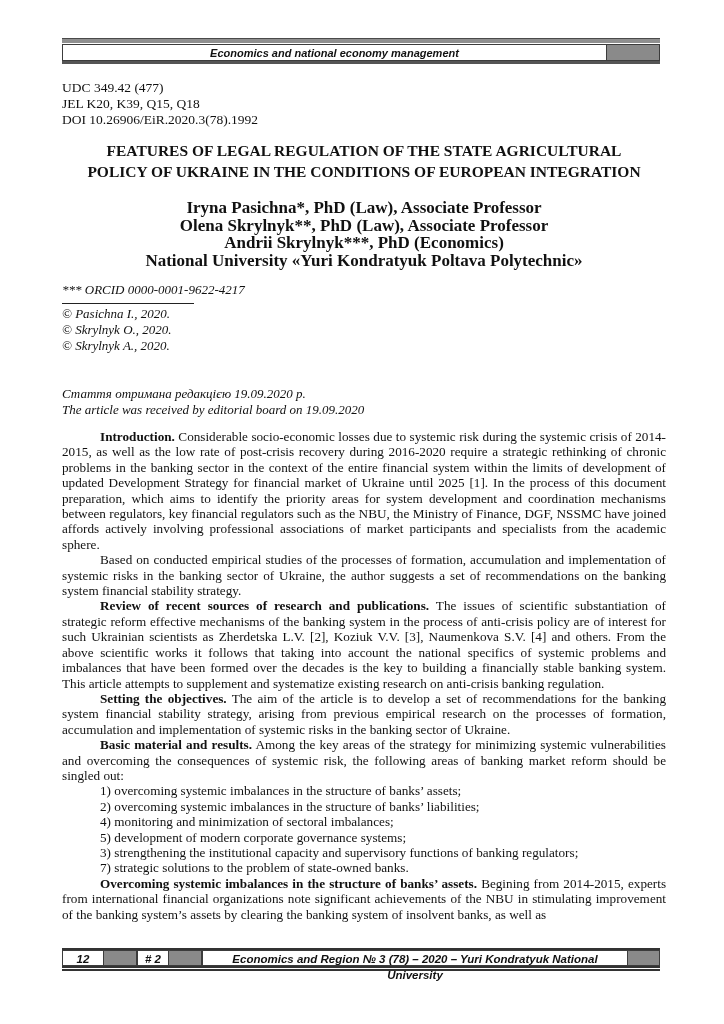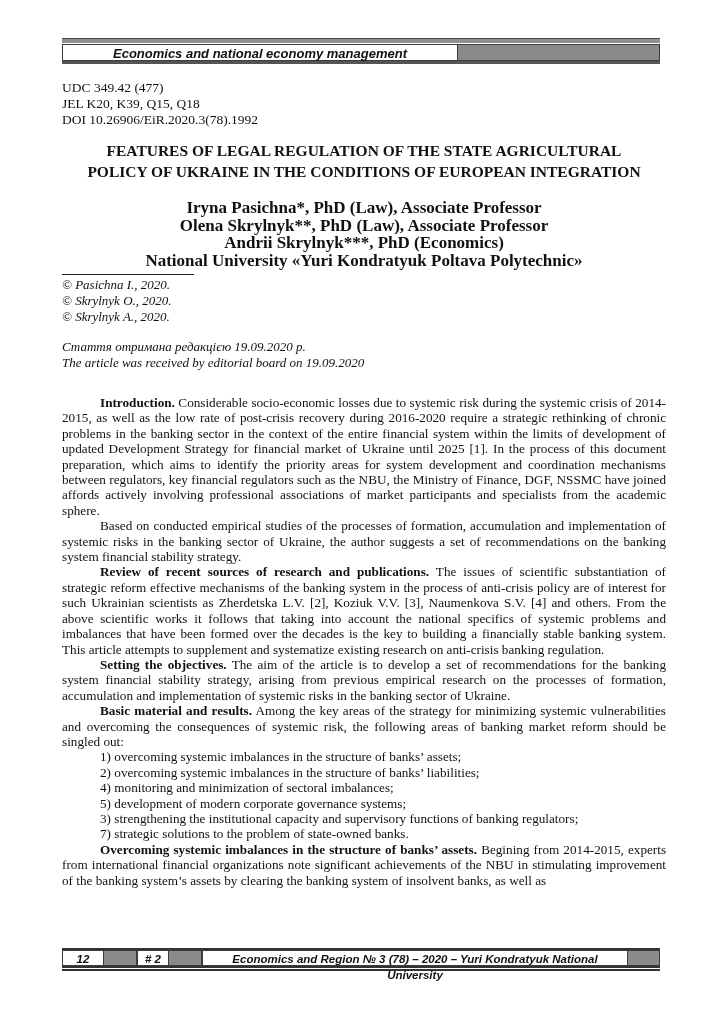--- a/index.html
+++ b/index.html
@@ -22,27 +22,27 @@
     background: #8f8f8f;
     border-top: 1px solid #4a4a4a;
     border-bottom: 1px solid #ffffff;
   }
   .header-row {
     display: flex;
     height: 20px;
     border-bottom: 3px solid #555555;
   }
   .header-cell-white {
-    width: 396px;
+    width: 545px;
     border: 1px solid #3c3c3c;
     background: #ffffff;
     font-family: "Liberation Sans", sans-serif;
     font-weight: bold;
     font-style: italic;
-    font-size: 13px;
+    font-size: 11px;
     line-height: 17px;
     text-align: center;
   }
   .header-cell-gray {
     flex: 1;
     background: #8a8a8a;
     border: 1px solid #3c3c3c;
     border-left: none;
   }
 
@@ -86,28 +86,28 @@
     width: 132px;
     border-top: 1px solid #222222;
   }
   .copyright {
     margin-top: 2px;
     font-style: italic;
     font-size: 13px;
     line-height: 16px;
   }
   .received {
-    margin-top: 14px;
+    margin-top: 32px;
     font-style: italic;
     font-size: 13px;
     line-height: 16px;
   }
 
   
-  .body { margin-top: 24px; font-size: 13.2px; line-height: 15.4px; text-align: justify; }
+  .body { margin-top: 11px; font-size: 13.2px; line-height: 15.4px; text-align: justify; }
   .body p, .body .line { text-indent: 38px; }
 
   
   .footer {
     position: absolute;
     top: 948px;
     left: 62px;
     width: 598px;
   }
   .footer-row {
@@ -156,20 +156,21 @@
 
     <div class="title">FEATURES OF LEGAL REGULATION OF THE STATE AGRICULTURAL POLICY OF UKRAINE IN THE CONDITIONS OF EUROPEAN INTEGRATION</div>
 
     <div class="authors">
       <div>Iryna Pasichna*, PhD (Law), Associate Professor</div>
       <div>Olena Skrylnyk**, PhD (Law), Associate Professor</div>
       <div>Andrii Skrylnyk***, PhD (Economics)</div>
       <div>National University «Yuri Kondratyuk Poltava Polytechnic»</div>
     </div>
 
+    <div class="orcid">*** ORCID 0000-0001-9622-4217</div>
 
     <div class="divider"></div>
 
     <div class="copyright">
       <div>© Pasichna I., 2020.</div>
       <div>© Skrylnyk O., 2020.</div>
       <div>© Skrylnyk A., 2020.</div>
     </div>
 
     <div class="received">

